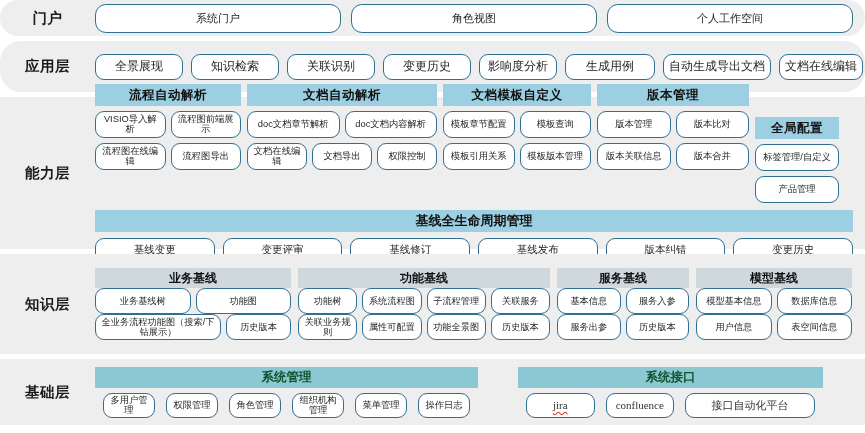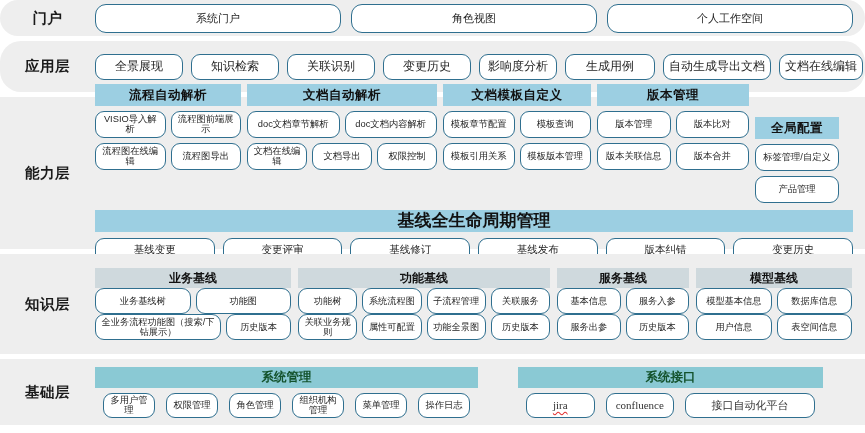--- a/index.html
+++ b/index.html
@@ -89,21 +89,21 @@
     line-height: 22px;
     letter-spacing: 0.5px;
   }
   .grp-row { display: flex; gap: 5px; }
   .grp-row .btn { flex: 1 1 0; height: 27px; font-size: 9.3px; }
 
   .baseline-block { margin-top: 7px; }
   .baseline-head {
     background: #9ccfe2;
     color: #111111;
-    font-size: 17px;
+    font-size: 13px;
     font-weight: bold;
     text-align: center;
     height: 22px;
     line-height: 22px;
   }
   .baseline-row { display: flex; gap: 8px; margin-top: 6px; }
   .baseline-row .btn { flex: 1 1 0; height: 25px; font-size: 10.5px; }
 
   
   .layer-know { height: 100px; }

